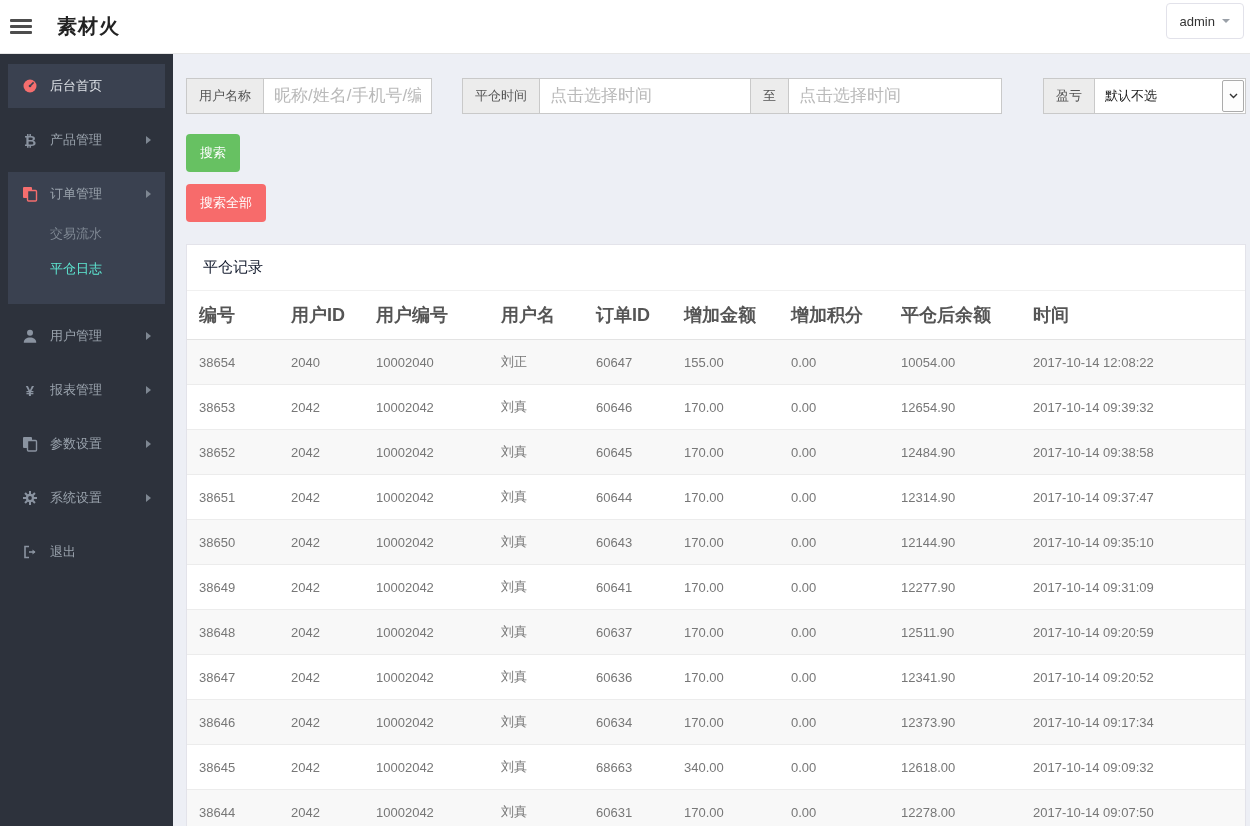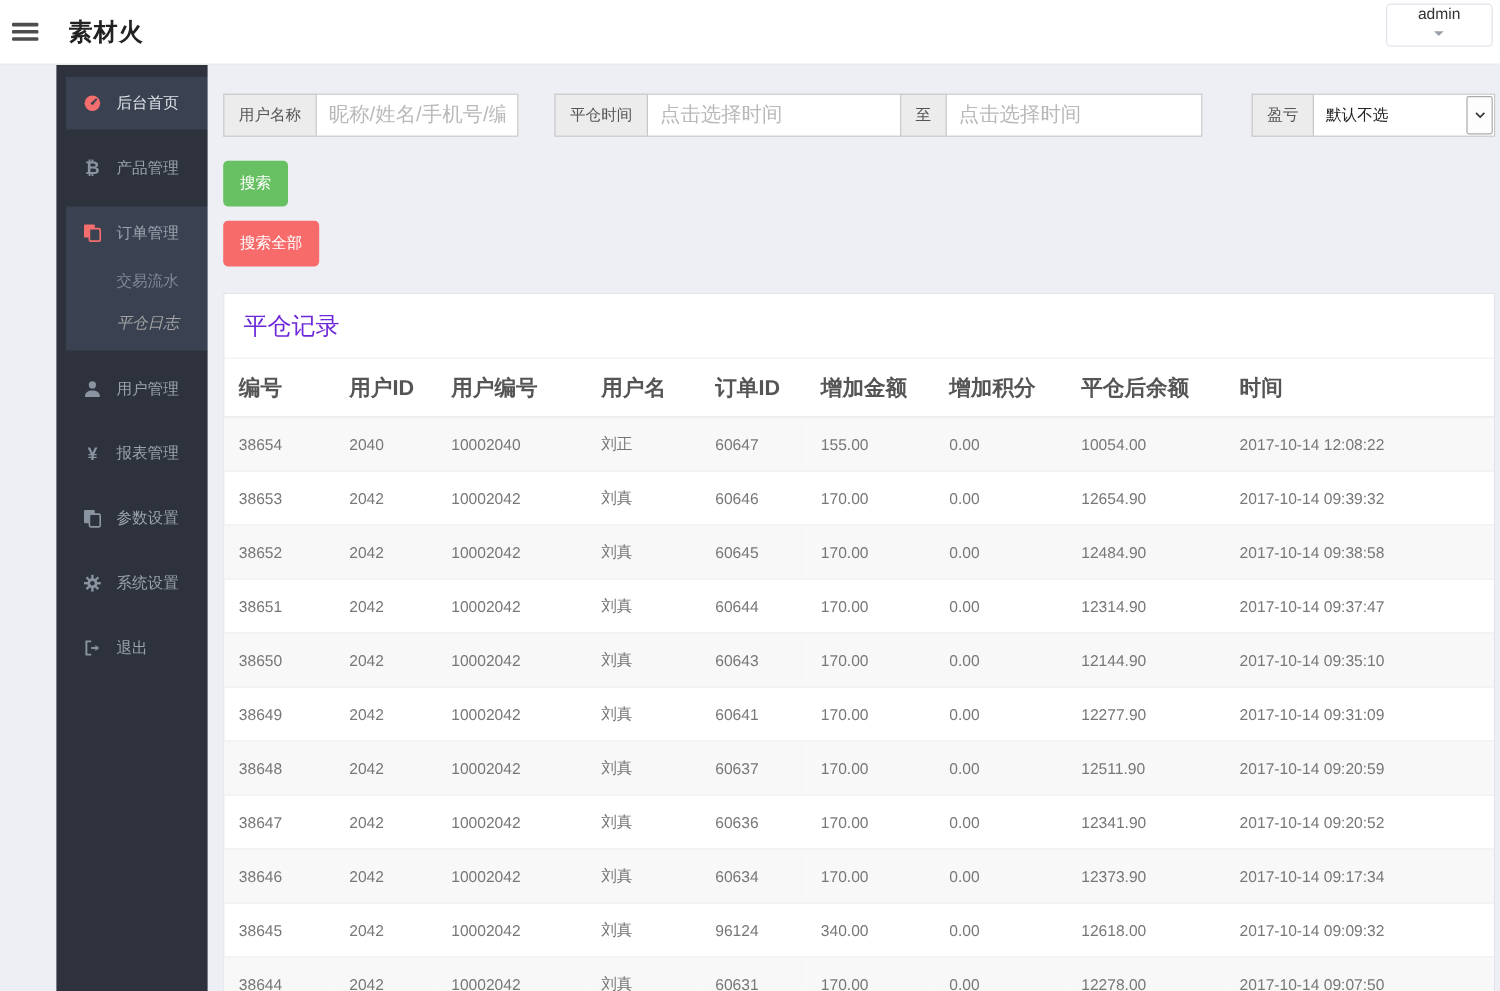--- a/index.html
+++ b/index.html
@@ -6,42 +6,42 @@
   html,body { width:1250px; height:826px; overflow:hidden; }
   body { font-family:"Liberation Sans","DejaVu Sans",sans-serif; font-size:13px; background:#edeff5; }
   .app { position:relative; width:1250px; height:826px; }
 
   
   .topbar { position:absolute; left:0; top:0; right:0; height:54px; background:#fff;
             border-bottom:1px solid #e6e6e6; display:flex; align-items:center; z-index:5;gap:15px; }
   .hamburger { width:22px; margin-left:10px; cursor:pointer; }
   .hamburger i { display:block; height:3px; background:#4d4d4d; border-radius:1px; margin:3px 0; }
   .logo { font-size:20px; font-weight:bold; color:#222; margin-left:10px; letter-spacing:1px; }
-  .user-menu { position:absolute; right:6px; top:3px; height:36px; padding:0 26px;
+  .user-menu { position:absolute; right:6px; top:3px; height:36px; padding:0 13px;
                border:1px solid #e2e2ea; border-radius:4px; background:#fff;
-               display:flex; align-items:center; gap:7px; color:#333; cursor:pointer;flex-direction:column; }
+               display:flex; align-items:center; gap:7px; color:#333; cursor:pointer; }
   .caret-down { width:0; height:0; border-left:4px solid transparent; border-right:4px solid transparent;
                 border-top:4px solid #9aa0a8; }
 
   
-  .sidebar { position:absolute; left:0; top:54px; bottom:0; width:173px; background:#2d323c;margin-left:47px; }
+  .sidebar { position:absolute; left:0; top:54px; bottom:0; width:173px; background:#2d323c; }
   .s-item { position:relative; height:44px; margin:10px 8px; display:flex; align-items:center;
             padding-left:12px; color:#9aa3ad; cursor:pointer; }
   .s-item.hl { background:#3a4150; }
   .s-item.hl .s-label { color:#dfe3e8; }
-  .s-group { background:#3a4150; margin:10px 8px; padding-bottom:6px; }
+  .s-group { background:#3a4150; margin:10px 8px; padding-bottom:18px; }
   .s-group .s-item { margin:0; }
   .s-ico { width:20px; margin-right:10px; display:inline-flex; justify-content:center; align-items:center;
            font-size:15px; font-weight:bold; color:#8a93a0; }
   .s-ico.red { color:#f56e6e; }
   .s-label { font-size:13px; }
   .caret-r { position:absolute; right:14px; width:0; height:0; border-top:4px solid transparent;
              border-bottom:4px solid transparent; border-left:5px solid #7e8792; }
   .s-sub { height:35px; line-height:35px; padding-left:42px; color:#7f8893; cursor:pointer; }
-  .s-sub.red { color:#a3a3a3;font-style:italic; }
+  .s-sub.red { color:#5eead4; }
 
   
   .main { position:absolute; left:173px; top:54px; right:0; bottom:0; background:#edeff5;
           padding:24px 4px 0 13px; overflow:hidden; }
   .filter-row { display:flex; align-items:flex-end; }
   .fgroup { display:flex; }
   .addon { height:36px; line-height:34px; padding:0 12px; background:#ececec;
            border:1px solid #c9c9c9; color:#555; white-space:nowrap; }
   .tinput { height:36px; border:1px solid #c9c9c9; background:#fff; padding:0 10px;
             color:#333; font-size:17px; margin-left:-1px; outline:none;
@@ -55,21 +55,21 @@
                border:1px solid #ababab; border-radius:2px; display:flex; align-items:center; justify-content:center; }
   .btn { display:inline-block; border:none; border-radius:4px; color:#fff; font-size:13px;
          padding:10px 14px; cursor:pointer; font-family:inherit; }
   .btn-green { background:#67c162; margin-top:20px; }
   .btn-red   { background:#f76b6b; margin-top:12px; }
   .btn-row { display:block; }
 
   
   .panel { margin-top:22px; background:#fff; border:1px solid #e3e3ea; border-bottom:none; }
   .panel-header { padding:13px 16px; border-bottom:1px solid #f0f0f0; }
-  .panel-title { font-size:20px; color:#6d28d9; }
+  .panel-title { font-size:15px; color:#0f172a; }
   table { width:100%; border-collapse:collapse; table-layout:fixed; }
   thead th { text-align:left; padding:12px; font-size:18px; color:#555; font-weight:bold;
              border-bottom:1px solid #e3e3e3; white-space:nowrap; }
   tbody td { padding:13px 12px; font-size:13px; color:#777; border-bottom:1px solid #ececec;
              white-space:nowrap; overflow:hidden; }
   tbody tr:nth-child(odd) { background:#f8f8f8; }
   col.c0{width:92px} col.c1{width:85px} col.c2{width:125px} col.c3{width:95px} col.c4{width:88px}
   col.c5{width:107px} col.c6{width:110px} col.c7{width:132px} col.c8{width:auto}
 </style>
 </head>
@@ -346,21 +346,21 @@
               <td>170.00</td>
               <td>0.00</td>
               <td>12373.90</td>
               <td>2017-10-14 09:17:34</td>
             </tr>
             <tr>
               <td>38645</td>
               <td>2042</td>
               <td>10002042</td>
               <td>刘真</td>
-              <td>96124</td>
+              <td>68663</td>
               <td>340.00</td>
               <td>0.00</td>
               <td>12618.00</td>
               <td>2017-10-14 09:09:32</td>
             </tr>
             <tr>
               <td>38644</td>
               <td>2042</td>
               <td>10002042</td>
               <td>刘真</td>

